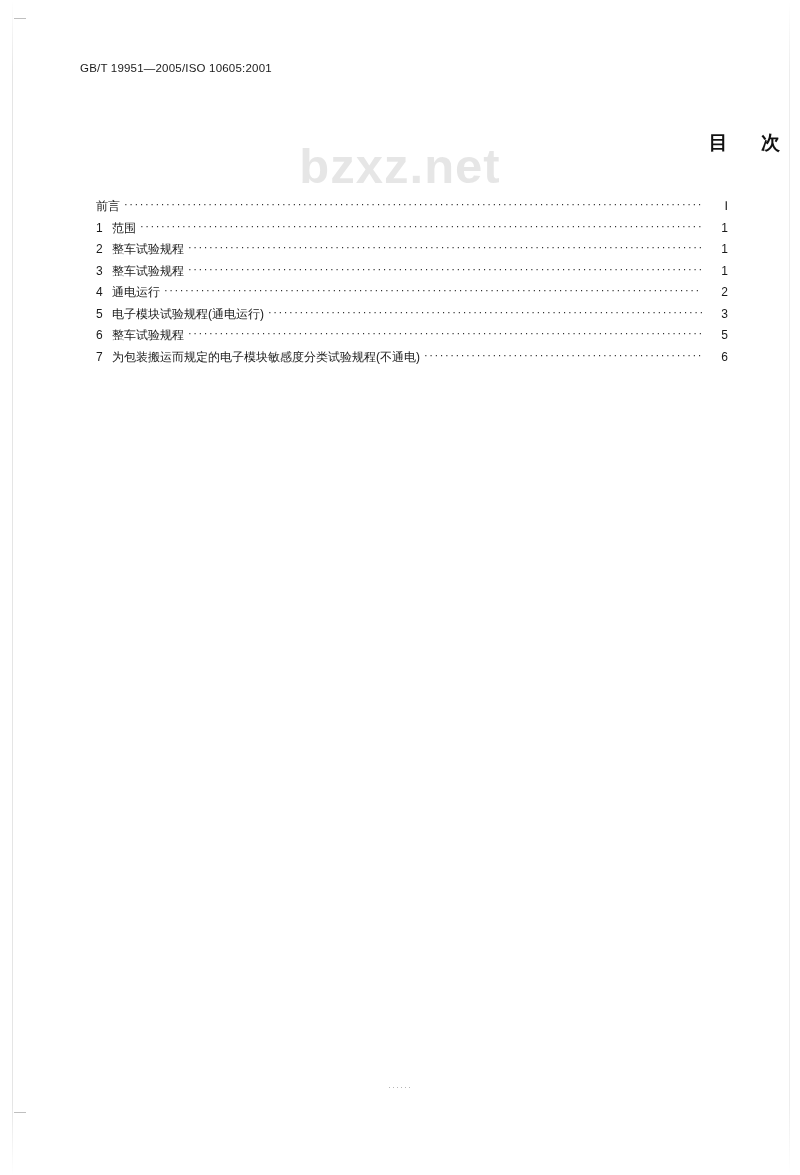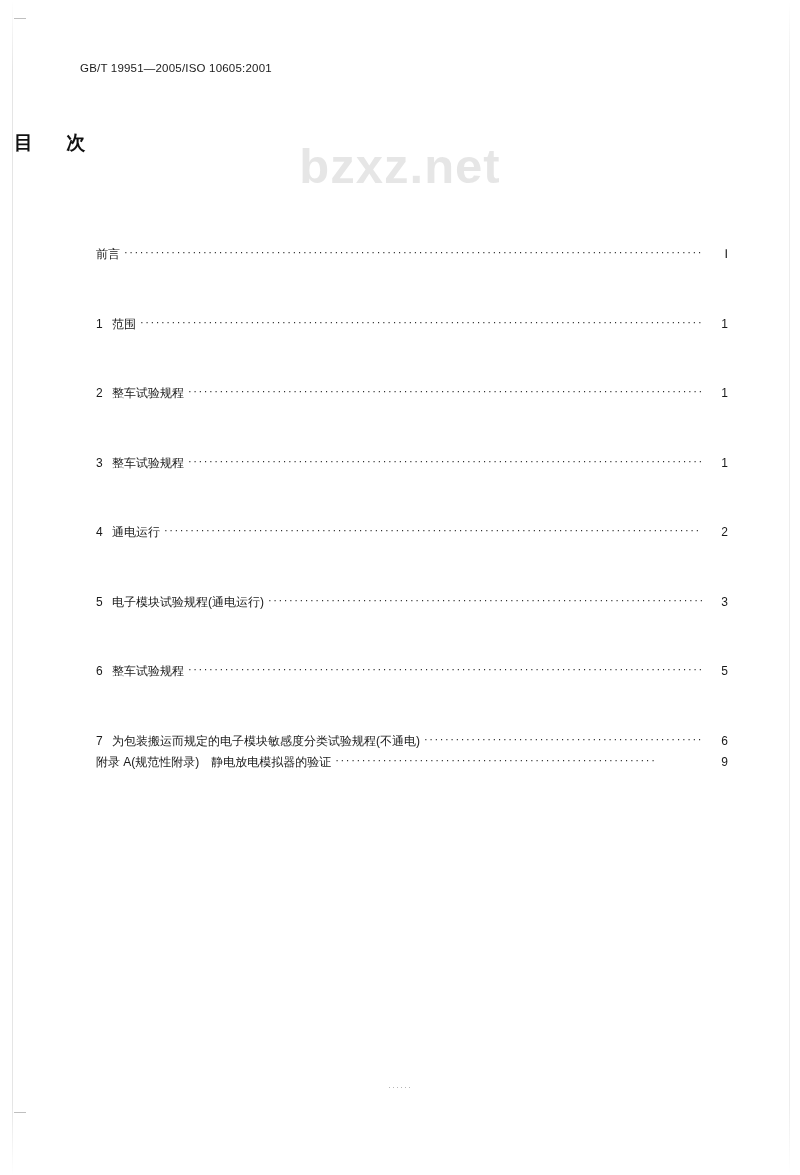--- a/index.html
+++ b/index.html
@@ -41,22 +41,22 @@
     font-family: "Liberation Sans", sans-serif;
     font-size: 11.5px;
     letter-spacing: 0.2px;
     color: #1a1a1a;
     white-space: nowrap;
   }
   .doc-title {
     position: absolute;
     top: 130px;
     left: 0;
-    right: 0;
-    text-align: left;
+    right: 6px;
+    text-align: right;
     font-family: "Liberation Sans", sans-serif;
     font-size: 19px;
     font-weight: bold;
     letter-spacing: 14px;
     text-indent: 14px;
     color: #111;
   }
   .watermark {
     position: absolute;
     left: 0;
@@ -86,21 +86,20 @@
     color: #1a1a1a;
     white-space: nowrap;
   }
   .toc-num {
     width: 16px;
     flex: 0 0 16px;
     text-align: left;
   }
   .toc-label {
     flex: 0 0 auto;
-    margin-top: 48px;
   }
   .toc-annex-label {
     flex: 0 0 auto;
   }
   .toc-dots {
     flex: 1 1 auto;
     overflow: hidden;
     margin: 0 4px;
     position: relative;
     top: -2px;
@@ -192,24 +191,19 @@
       <span class="toc-page">5</span>
     </div>
 
     <div class="toc-row">
       <span class="toc-num">7</span>
       <span class="toc-label">为包装搬运而规定的电子模块敏感度分类试验规程(不通电)</span>
       <span class="toc-dots">·····················································································································</span>
       <span class="toc-page">6</span>
     </div>
 
-    <div class="toc-row">
-      <span class="toc-annex-label">附录 A(规范性附录)　静电放电模拟器的验证</span>
-      <span class="toc-dots">·····························································</span>
-      <span class="toc-page">9</span>
-    </div>
 
 
   </div>
 
   <div class="footer-mark">······</div>
 
 </div>
 
 </body></html>

